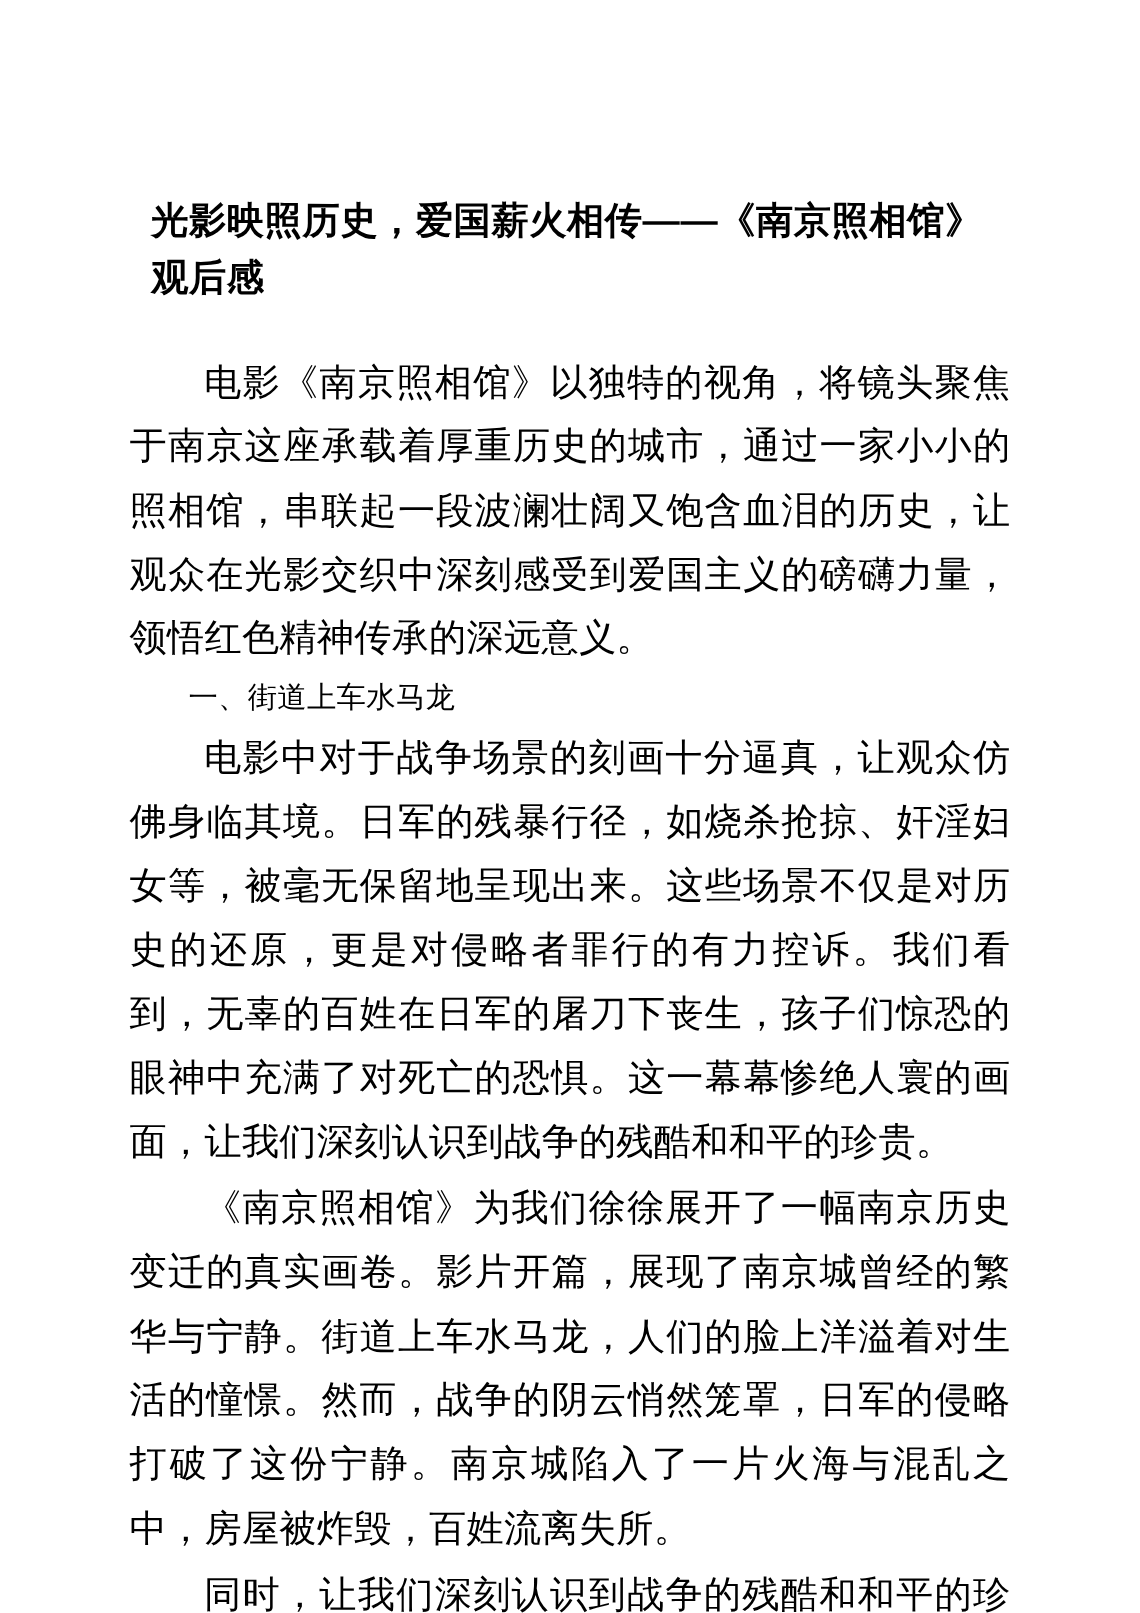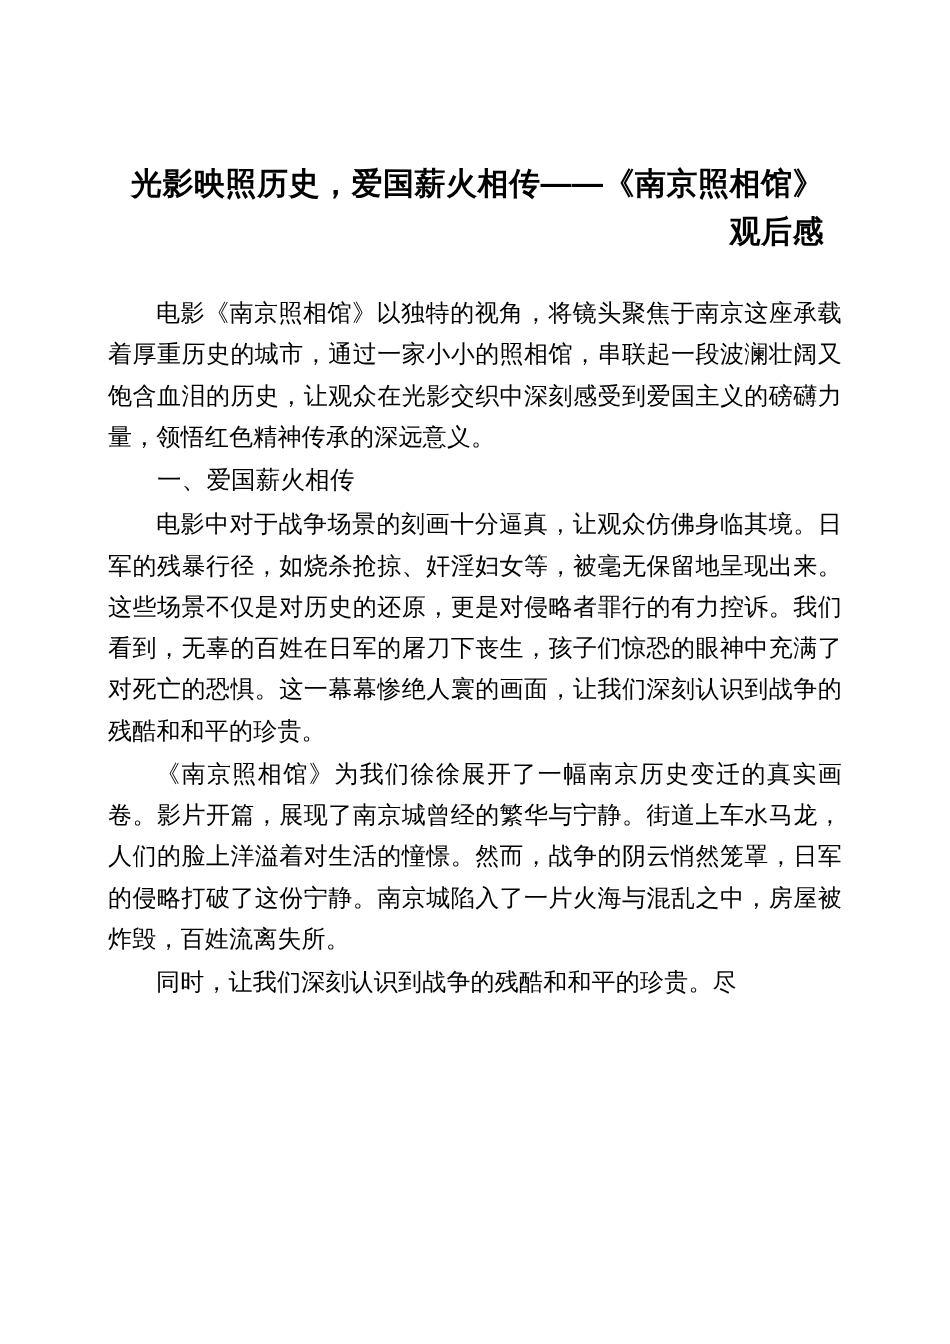--- a/index.html
+++ b/index.html
@@ -17,44 +17,44 @@
   .page {
     width: 950px;
     height: 1344px;
     box-sizing: border-box;
     padding: 160px 108px 60px 108px;
     background: #ffffff;
   }
   .doc-title {
     font-size: 31px;
     font-weight: bold;
-    text-align: right;
+    text-align: left;
     line-height: 1.55;
     letter-spacing: 0.5px;
     margin: 0 0 36px 0;
     padding: 0 18px;
     font-family: "Liberation Sans", sans-serif;
   }
   .para {
-    font-size: 24px;
+    font-size: 31px;
     line-height: 1.72;
     text-indent: 2em;
     margin: 0 0 2px 0;
     text-align: justify;
     text-justify: inter-ideograph;
     letter-spacing: 0.2px;
   }
   .para.heading-line {
     font-size: 24.5px;
   }
 </style>
 </head>
 <body>
 
 <div class="page">
   <h1 class="doc-title">光影映照历史，爱国薪火相传——《南京照相馆》观后感</h1>
 
   <p class="para">电影《南京照相馆》以独特的视角，将镜头聚焦于南京这座承载着厚重历史的城市，通过一家小小的照相馆，串联起一段波澜壮阔又饱含血泪的历史，让观众在光影交织中深刻感受到爱国主义的磅礴力量，领悟红色精神传承的深远意义。</p>
-  <p class="para heading-line">一、爱国薪火相传</p>
+  <p class="para heading-line">一、街道上车水马龙</p>
   <p class="para">电影中对于战争场景的刻画十分逼真，让观众仿佛身临其境。日军的残暴行径，如烧杀抢掠、奸淫妇女等，被毫无保留地呈现出来。这些场景不仅是对历史的还原，更是对侵略者罪行的有力控诉。我们看到，无辜的百姓在日军的屠刀下丧生，孩子们惊恐的眼神中充满了对死亡的恐惧。这一幕幕惨绝人寰的画面，让我们深刻认识到战争的残酷和和平的珍贵。</p>
   <p class="para">《南京照相馆》为我们徐徐展开了一幅南京历史变迁的真实画卷。影片开篇，展现了南京城曾经的繁华与宁静。街道上车水马龙，人们的脸上洋溢着对生活的憧憬。然而，战争的阴云悄然笼罩，日军的侵略打破了这份宁静。南京城陷入了一片火海与混乱之中，房屋被炸毁，百姓流离失所。</p>
   <p class="para">同时，让我们深刻认识到战争的残酷和和平的珍贵。尽</p>
 </div>
 
 </body></html>

